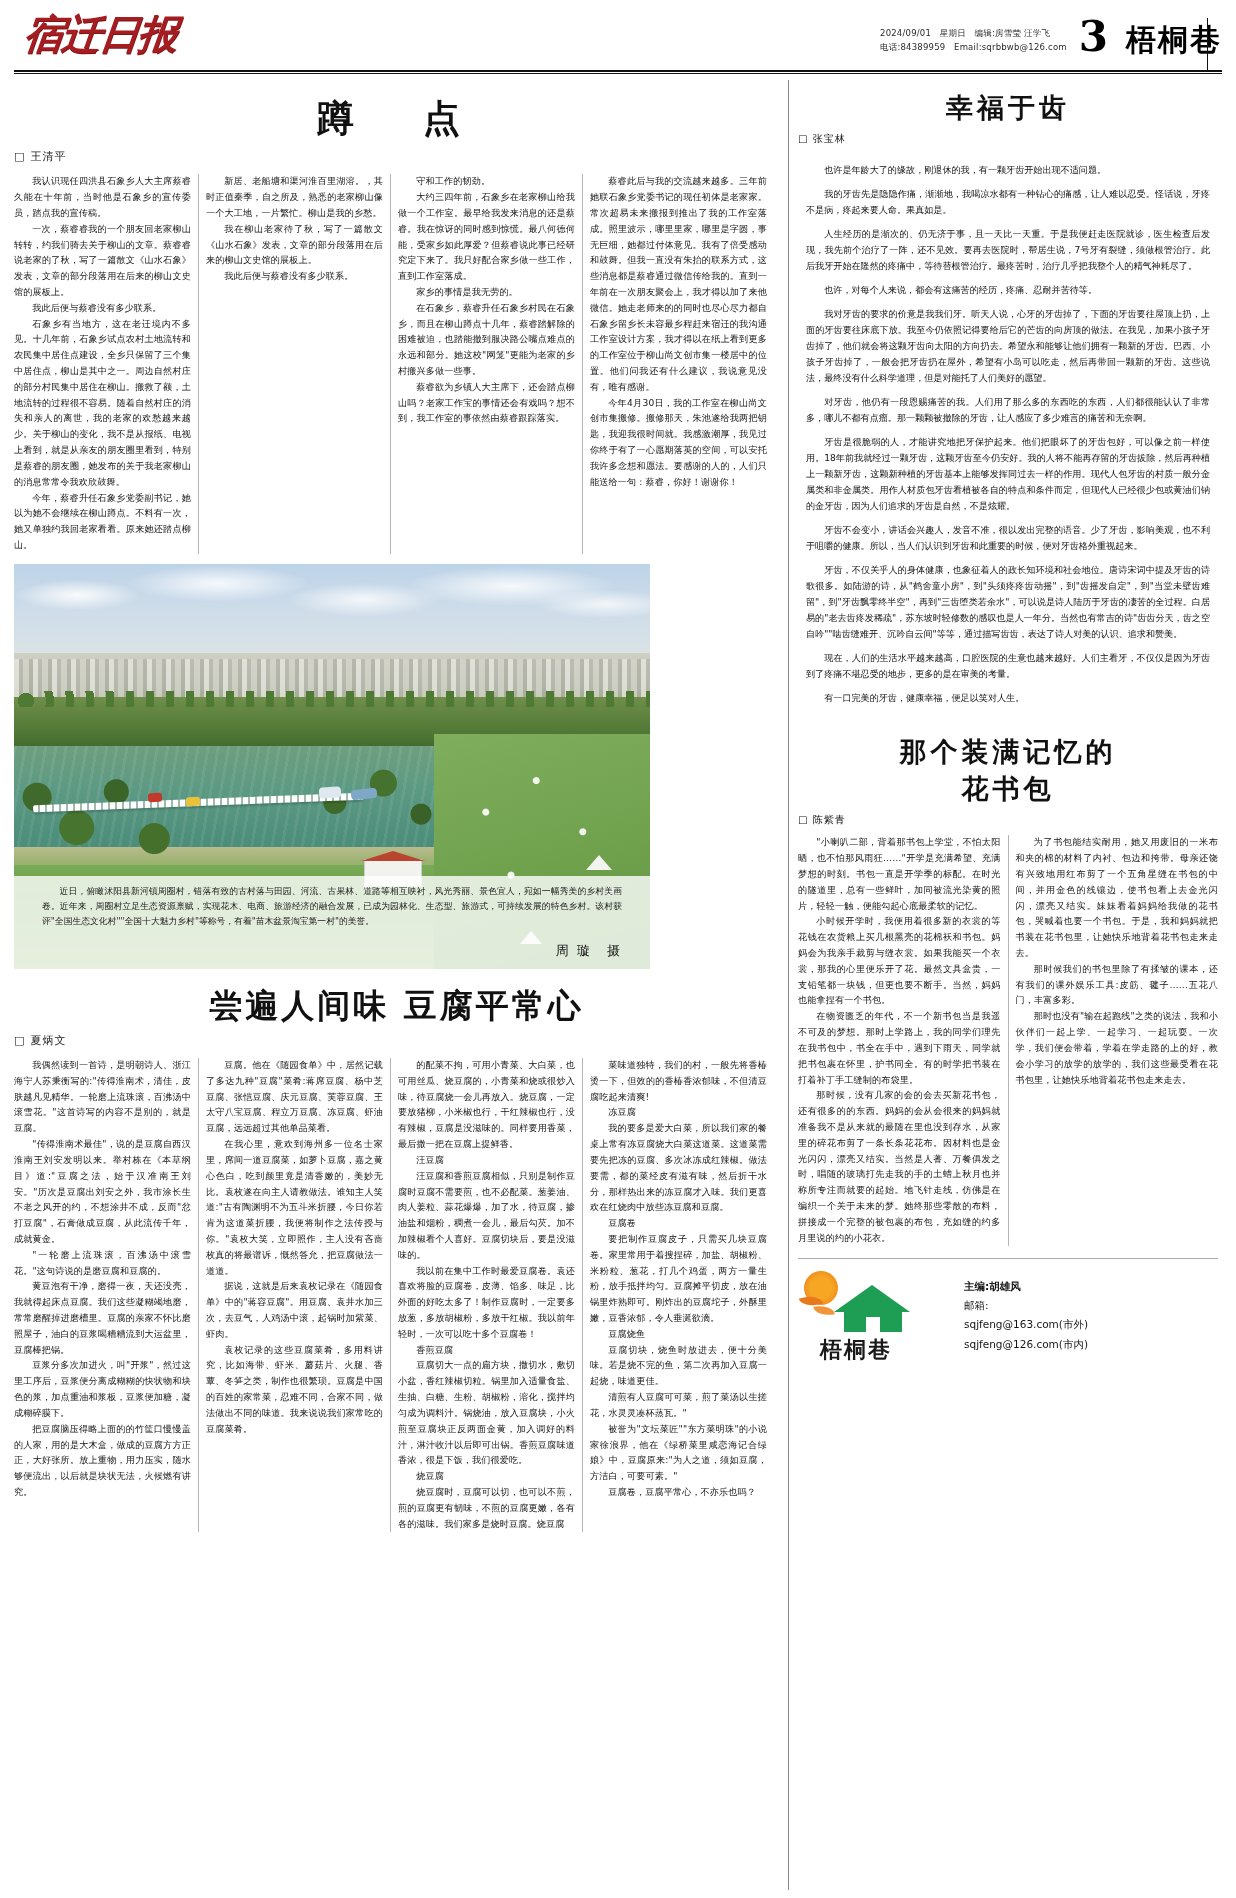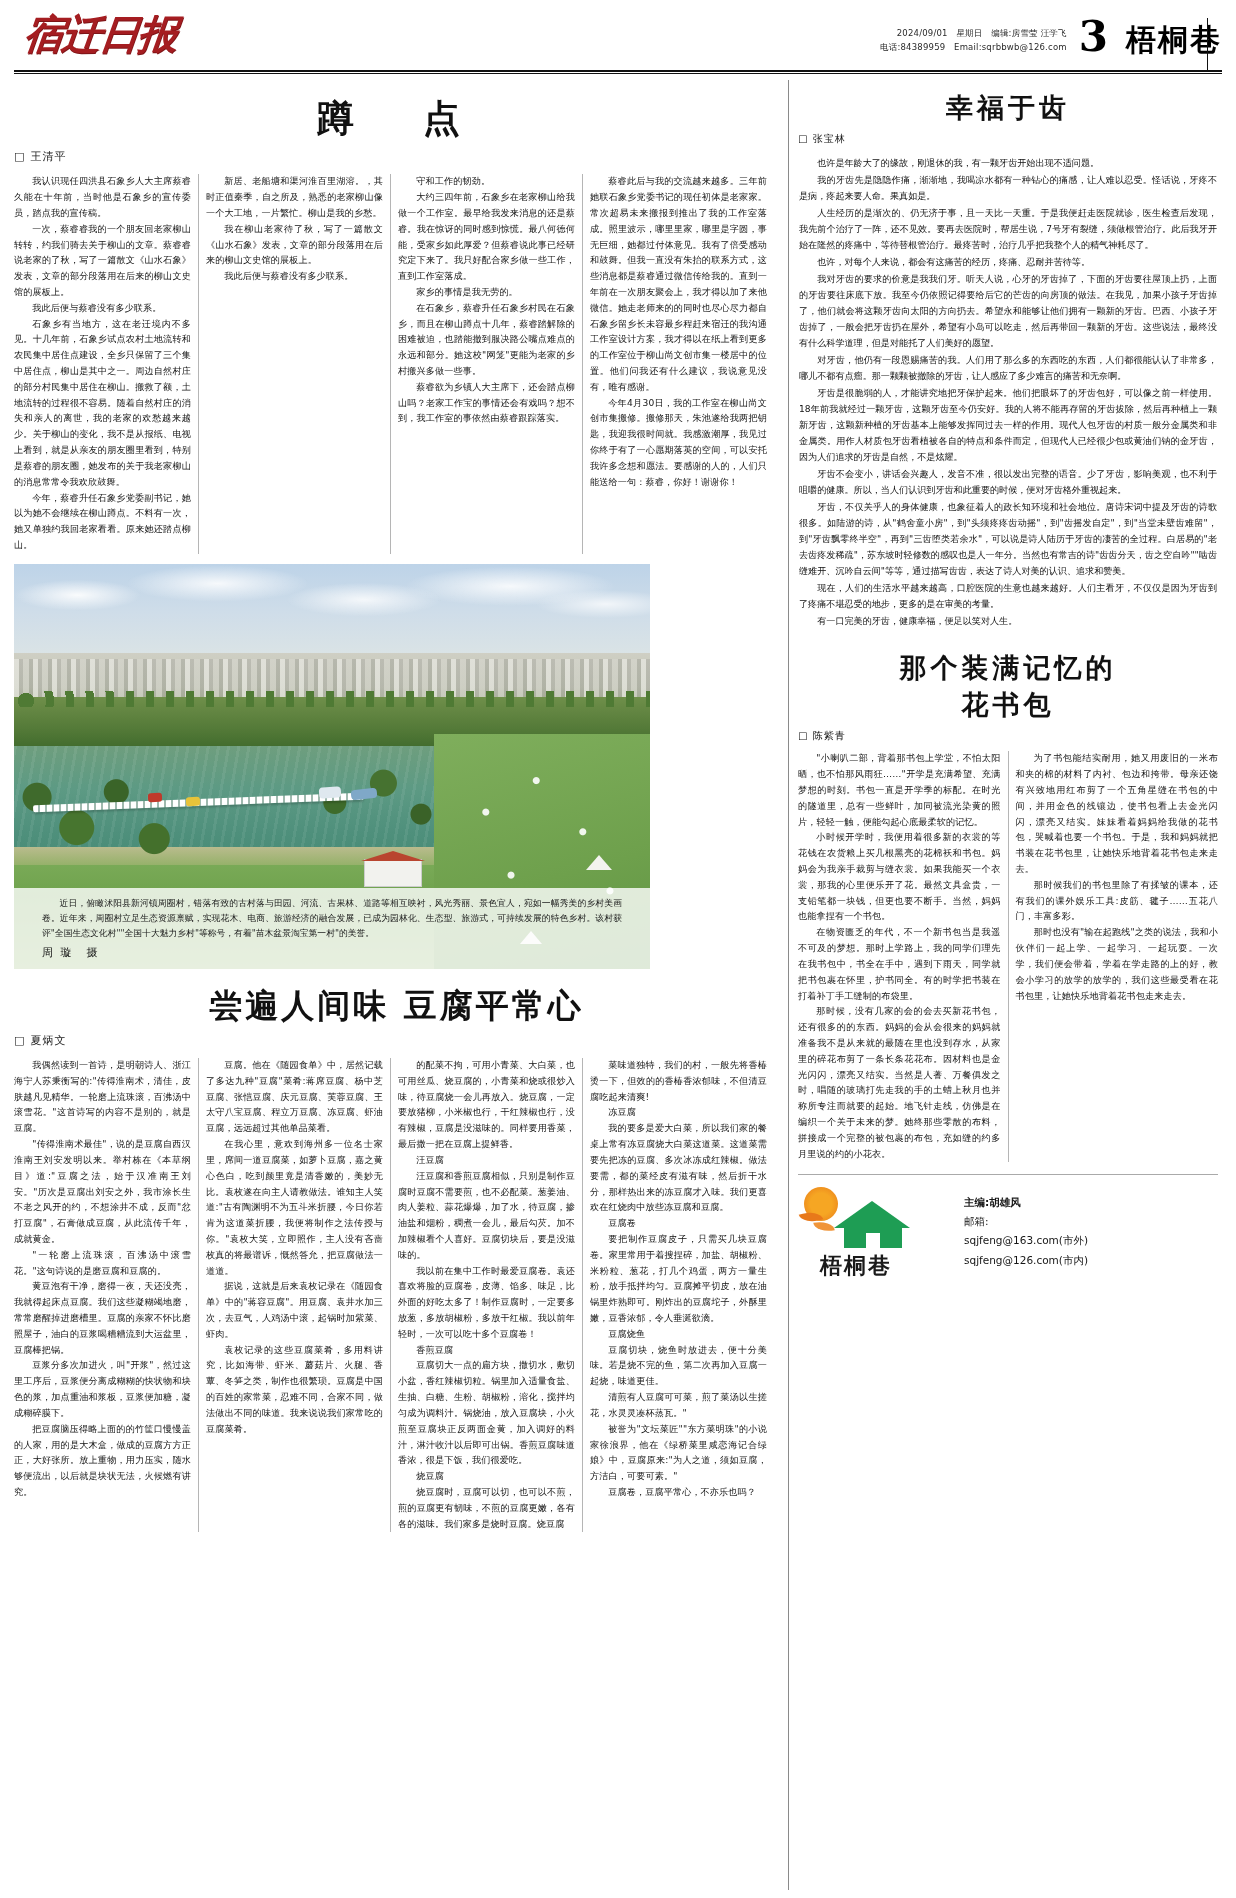--- a/index.html
+++ b/index.html
@@ -42,21 +42,20 @@
     text-shadow:0.5px 0.5px 0 #7d1417;
   }
   .masthead-right{
     display:flex;align-items:flex-start;
     margin-top:2px;
   }
   .meta{
     font-size:8.5px;
     line-height:1.65;
     color:#2a2a2a;
-    text-align:right;
     padding-top:14px;
     padding-right:12px;
     white-space:nowrap;
   }
   .meta div{letter-spacing:0.2px;}
   .pageno{
     font-family:"DejaVu Serif","Liberation Serif",serif;
     font-size:42px;
     font-weight:bold;
     line-height:1;
@@ -151,21 +150,21 @@
     letter-spacing:0.15px;
     font-family:"DejaVu Sans","Liberation Sans",sans-serif;
   }
   .col p{margin:0;text-indent:2em;}
   .sep{
     width:0;border-left:1px solid #b5b5b5;
     margin:0 7px;
   }
   .c4 > .col{width:177px;}
   .rcol{width:420px;font-size:9.1px;line-height:1.76;text-align:justify;}
-  .rcol p{margin:1px;text-indent:2em;}
+  .rcol p{margin:8px;text-indent:2em;}
   .rcols{display:flex;}
   .rcols .col{width:203px;}
 
   
   .photo{
     position:relative;
     width:636px;height:405px;
     margin-top:10px;
     overflow:hidden;
     background:#8fb46a;
@@ -288,23 +287,23 @@
   .caption-band p{
     margin:0;
     font-size:8.8px;
     line-height:1.75;
     text-align:justify;
     color:#1a1a1a;
     text-indent:2em;
     font-family:"DejaVu Serif","Liberation Serif",serif;
   }
   .caption-credit{
-    text-align:left;
-    font-size:11px;
-    margin-top:3px;
+    text-align:right;
+    font-size:13px;
+    margin-top:12px;
     letter-spacing:2px;
     font-family:"DejaVu Serif","Liberation Serif",serif;
   }
 
   
   .footer-box{
     display:flex;align-items:center;
     border-top:1px solid #aaa;
     margin-top:12px;padding-top:10px;
   }

